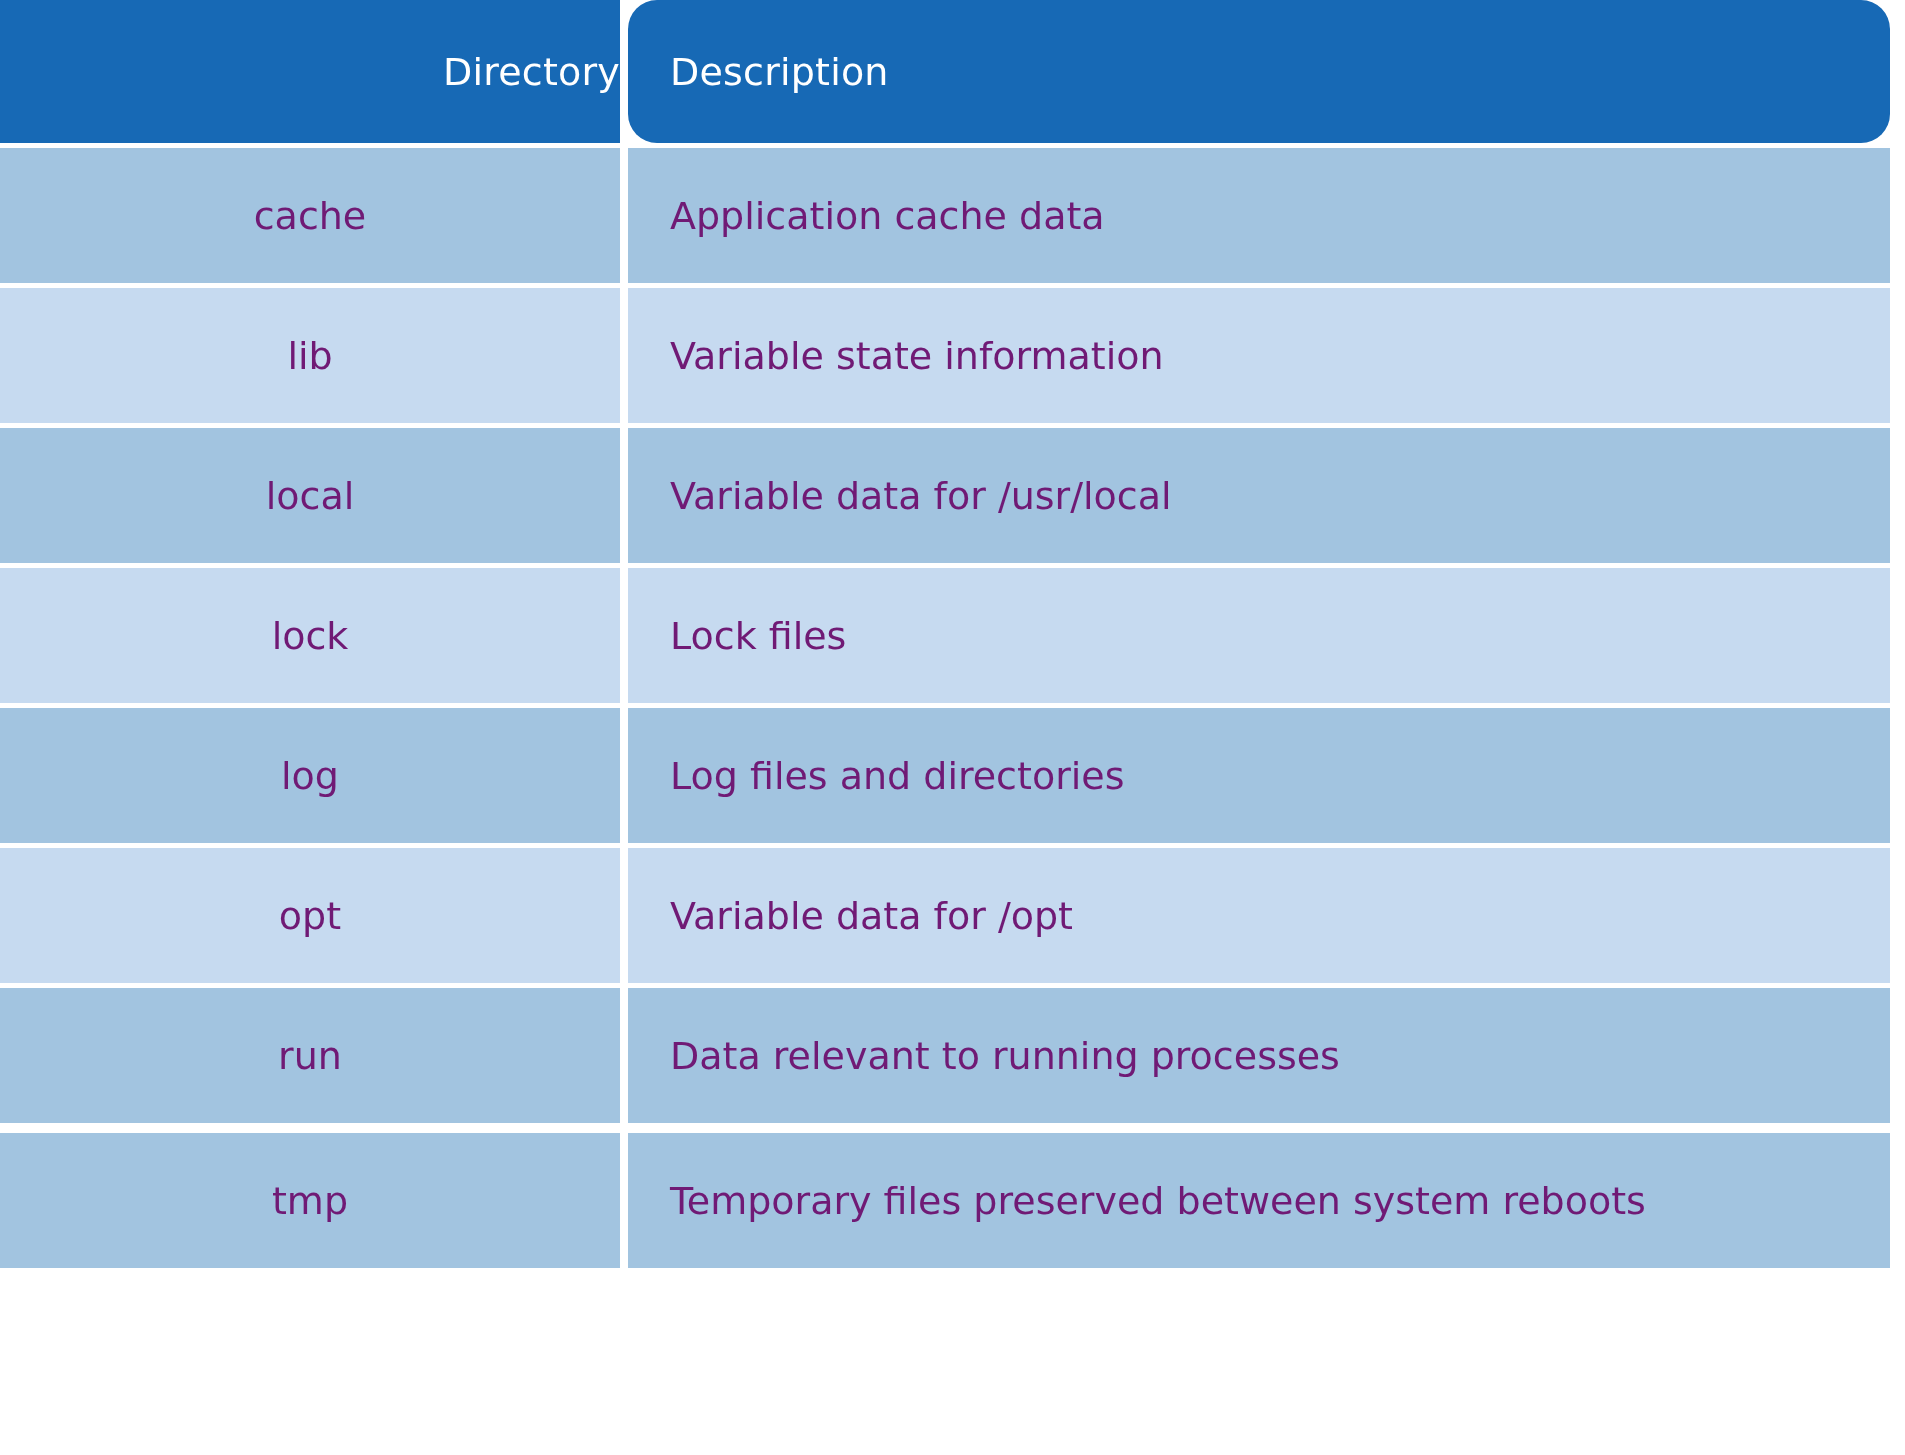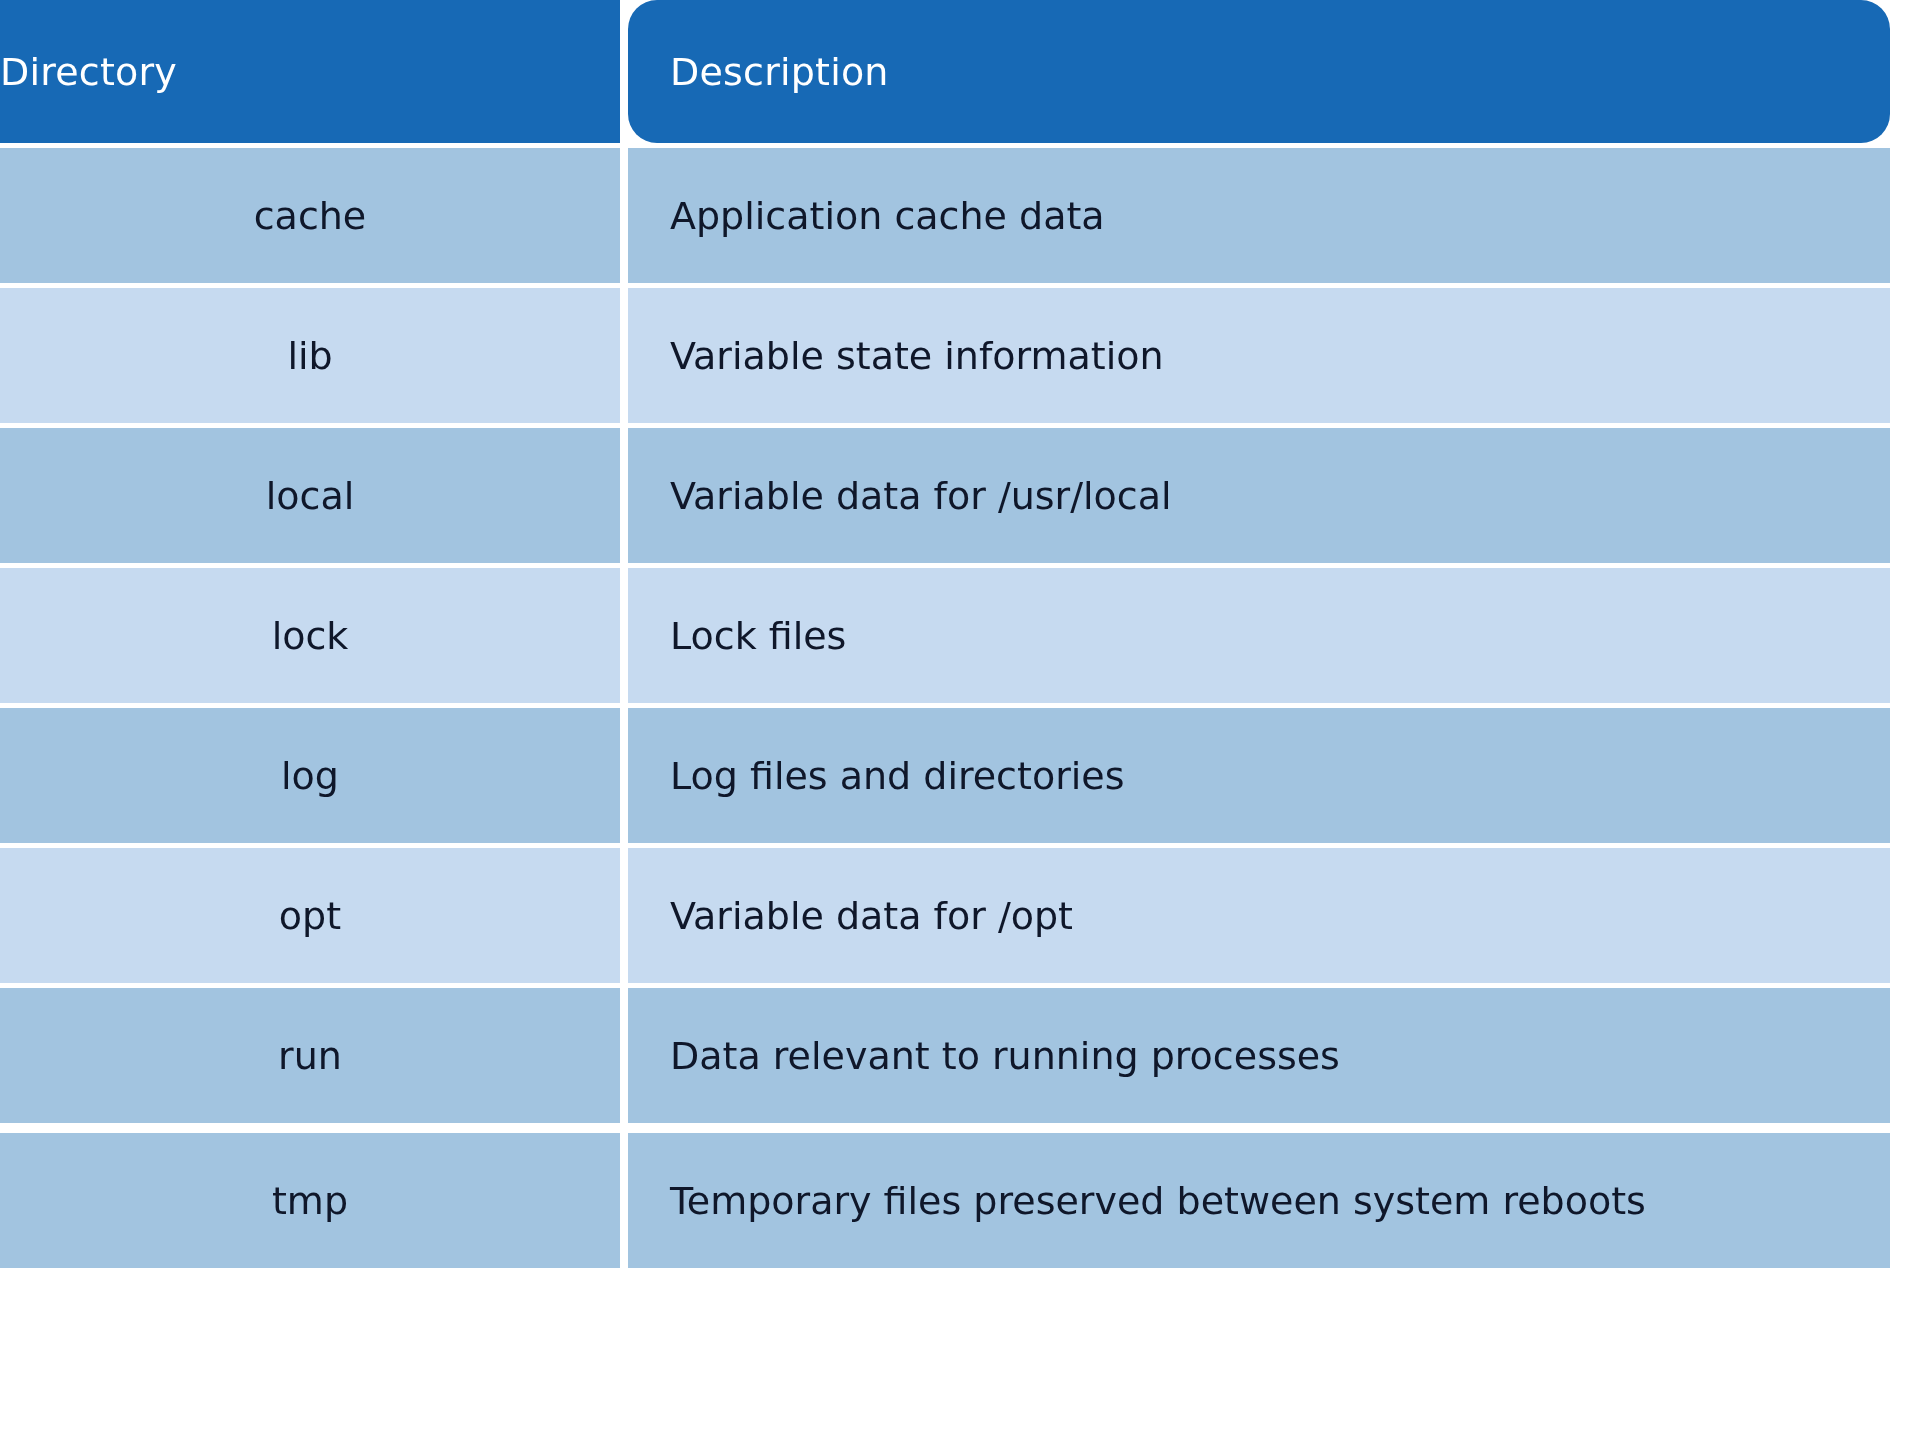--- a/index.html
+++ b/index.html
@@ -40,21 +40,21 @@
     background: #1769b5;
     color: #ffffff;
     font-weight: 400;
     font-size: 38px;
     letter-spacing: 0.2px;
   }
   .hdr-row th.gap {
     background: #ffffff;
   }
   .hdr-dir {
-    text-align: left;
+    text-align: right;
     margin-left: 16px;
   }
   .hdr-desc {
     text-align: left;
     padding-left: 42px !important;
     border-radius: 29px;
   }
 
   
   .tbl tbody tr.spacer td {
@@ -63,21 +63,21 @@
     background: #ffffff;
     font-size: 0;
     line-height: 0;
   }
 
   .tbl tbody tr.data-row td {
     height: 135px;
     padding: 0;
     vertical-align: middle;
     font-size: 38px;
-    color: #0f172a;
+    color: #701a75;
     font-weight: 400;
   }
   .tbl tbody tr.data-row td.gap {
     background: #ffffff !important;
   }
 
   .tbl tbody tr.data-row.shade-a td { background: #a2c4e0; }
   .tbl tbody tr.data-row.shade-b td { background: #c6daf0; }
 
   td.cell-dir {

